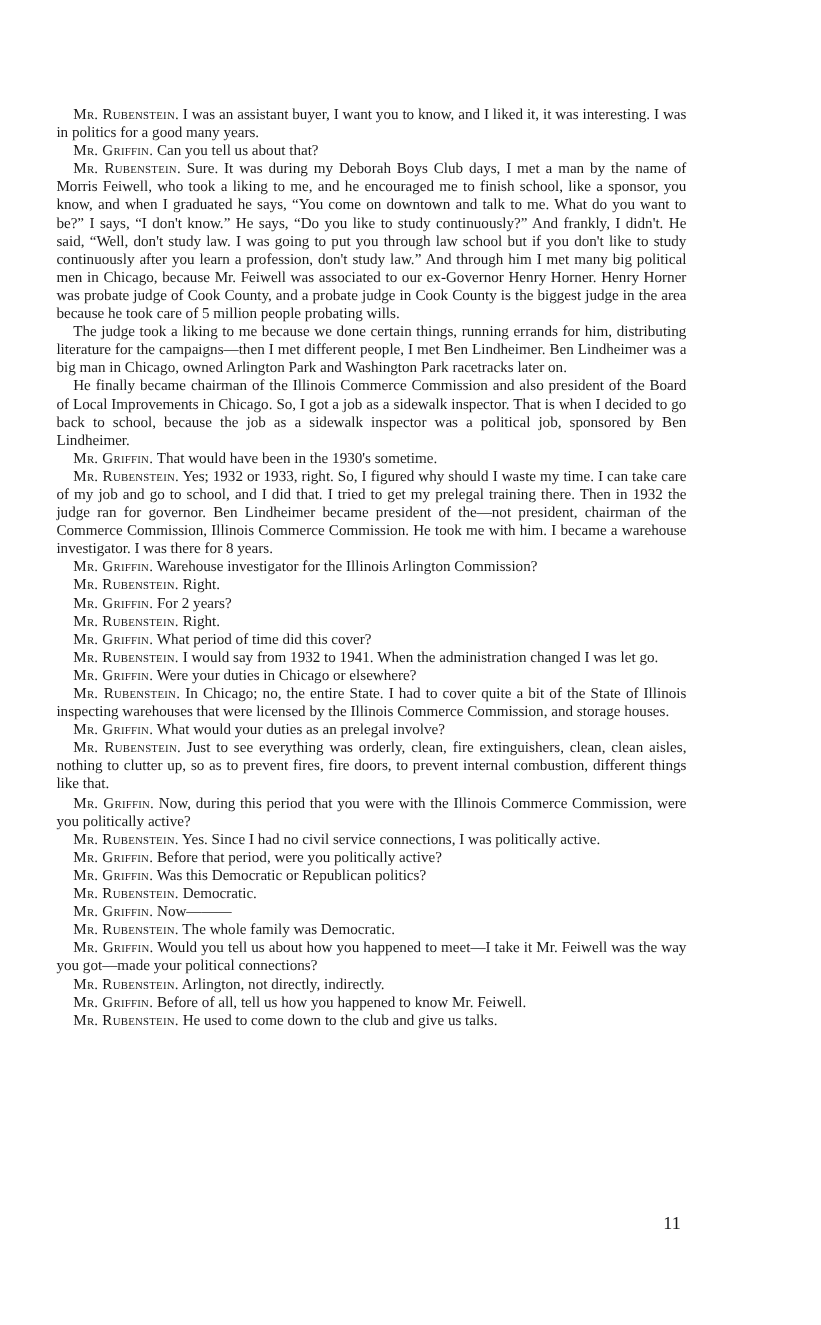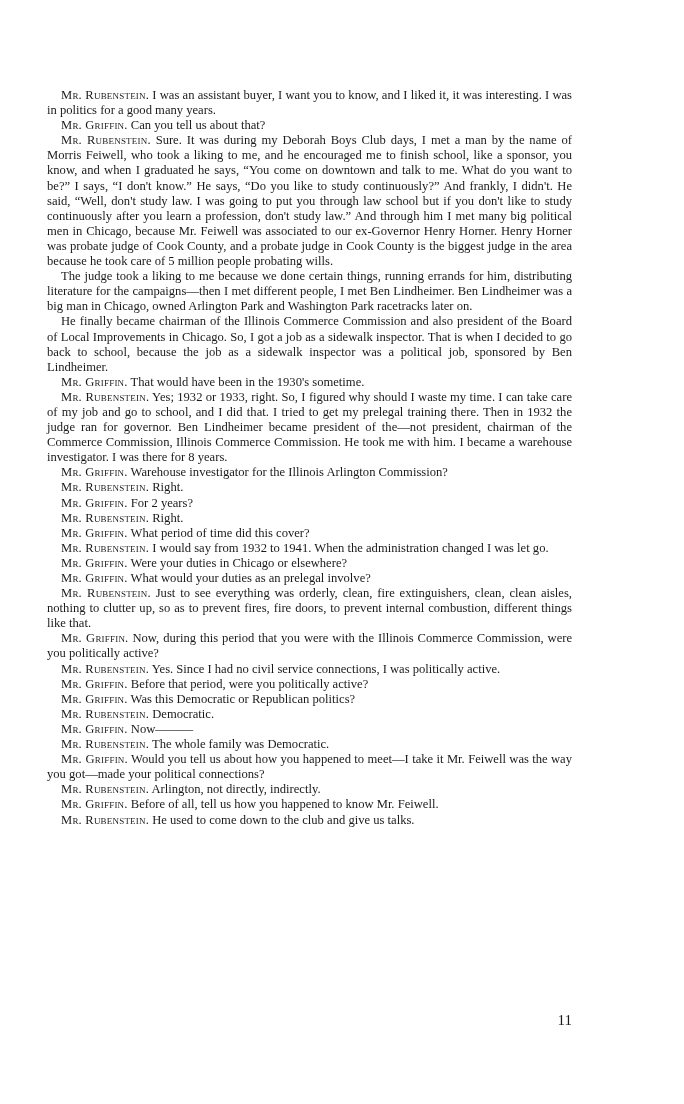--- a/index.html
+++ b/index.html
@@ -16,21 +16,21 @@
     text-align: justify;
     margin-top: 31px;
   }
   .para { margin: 0; text-indent: 14px; }
   .speaker { font-variant: small-caps; letter-spacing: 0.2px; }
   .pagenum {
     position: absolute;
     left: 548px;
     top: 1012px;
     width: 24px;
-    text-align: right;
+    text-align: center;
     font-family: "Liberation Serif", "DejaVu Serif", serif;
     font-size: 15px;
     color: #1a1a1a;
   }
 </style>
 </head>
 <body>
 
 <div class="page">
   <p class="para"><span class="speaker">Mr. Rubenstein.</span><span> I was an assistant buyer, I want you to know, and I liked it, it was interesting.  I was in politics for a good many years.</span></p>
@@ -40,20 +40,21 @@
   <p class="para"><span class="speaker"></span><span>He finally became chairman of the Illinois Commerce Commission and also president of the Board of Local Improvements in Chicago.  So, I got a job as a sidewalk inspector.  That is when I decided to go back to school, because the job as a sidewalk inspector was a political job, sponsored by Ben Lindheimer.</span></p>
   <p class="para"><span class="speaker">Mr. Griffin.</span><span> That would have been in the 1930's sometime.</span></p>
   <p class="para"><span class="speaker">Mr. Rubenstein.</span><span> Yes; 1932 or 1933, right.  So, I figured why should I waste my time.  I can take care of my job and go to school, and I did that.  I tried to get my prelegal training there.  Then in 1932 the judge ran for governor.  Ben Lindheimer became president of the—not president, chairman of the Commerce Commission, Illinois Commerce Commission.  He took me with him.  I became a warehouse investigator.  I was there for 8 years.</span></p>
   <p class="para"><span class="speaker">Mr. Griffin.</span><span> Warehouse investigator for the Illinois Arlington Commission?</span></p>
   <p class="para"><span class="speaker">Mr. Rubenstein.</span><span> Right.</span></p>
   <p class="para"><span class="speaker">Mr. Griffin.</span><span> For 2 years?</span></p>
   <p class="para"><span class="speaker">Mr. Rubenstein.</span><span> Right.</span></p>
   <p class="para"><span class="speaker">Mr. Griffin.</span><span> What period of time did this cover?</span></p>
   <p class="para"><span class="speaker">Mr. Rubenstein.</span><span> I would say from 1932 to 1941.  When the administration changed I was let go.</span></p>
   <p class="para"><span class="speaker">Mr. Griffin.</span><span> Were your duties in Chicago or elsewhere?</span></p>
+  <p class="para"><span class="speaker">Mr. Rubenstein.</span><span> In Chicago; no, the entire State.  I had to cover quite a bit of the State of Illinois inspecting warehouses that were licensed by the Illinois Commerce Commission, and storage houses.</span></p>
   <p class="para"><span class="speaker">Mr. Griffin.</span><span> What would your duties as an prelegal involve?</span></p>
   <p class="para"><span class="speaker">Mr. Rubenstein.</span><span> Just to see everything was orderly, clean, fire extinguishers, clean, clean aisles, nothing to clutter up, so as to prevent fires, fire doors, to prevent internal combustion, different things like that.</span></p>
   <p class="para"><span class="speaker">Mr. Griffin.</span><span> Now, during this period that you were with the Illinois Commerce Commission, were you politically active?</span></p>
   <p class="para"><span class="speaker">Mr. Rubenstein.</span><span> Yes.  Since I had no civil service connections, I was politically active.</span></p>
   <p class="para"><span class="speaker">Mr. Griffin.</span><span> Before that period, were you politically active?</span></p>
   <p class="para"><span class="speaker">Mr. Griffin.</span><span> Was this Democratic or Republican politics?</span></p>
   <p class="para"><span class="speaker">Mr. Rubenstein.</span><span> Democratic.</span></p>
   <p class="para"><span class="speaker">Mr. Griffin.</span><span> Now———</span></p>
   <p class="para"><span class="speaker">Mr. Rubenstein.</span><span> The whole family was Democratic.</span></p>
   <p class="para"><span class="speaker">Mr. Griffin.</span><span> Would you tell us about how you happened to meet—I take it Mr. Feiwell was the way you got—made your political connections?</span></p>

